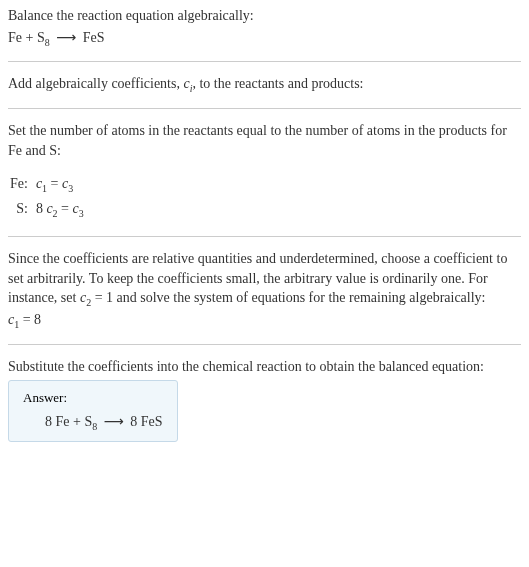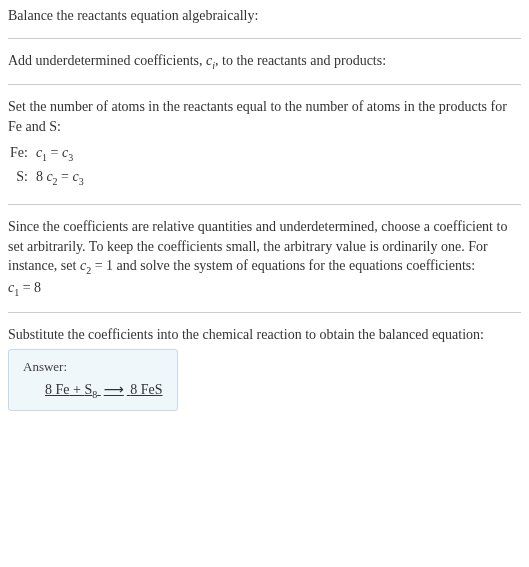--- a/index.html
+++ b/index.html
@@ -16,21 +16,21 @@
       border: none;
       border-top: 1px solid #ccc;
       margin: 12px 0;
     }
     .block { margin-bottom: 4px; }
     .eq-line { margin-top: 2px; margin-bottom: 4px; }
     .sub { font-size: 10px; vertical-align: sub; }
     .ital { font-style: italic; }
     .arrow { margin: 0 3px; }
     .constraints-table {
-      margin-top: 4px;
+      margin-top: 12px;
       font-family: Liberation Serif, serif;
     }
     .constraints-table td {
       padding: 0 4px 1px 0;
       vertical-align: top;
     }
     .constraints-table td:first-child {
       text-align: right;
       padding-right: 6px;
     }
@@ -38,40 +38,44 @@
     .answer-box {
       display: inline-block;
       background: #f0f7fb;
       border: 1px solid #c5d9e8;
       border-radius: 3px;
       padding: 8px 14px;
       margin-top: 4px;
     }
     .answer-box .ans-label {
       font-size: 13px;
-      color: #404040;
+      color: #000000;
       margin-bottom: 4px;
     }
     .answer-box .ans-eq {
       padding-left: 22px;
-      text-decoration: underline;
     }
   </style>
 </head>
 <body>
 
 <div class="block">
-  <div>Balance the reactants equation algebraically:</div>
+  <div>Balance the reaction equation algebraically:</div>
+  <div class="eq-line">
+    <span>Fe</span><span> + </span><span>S</span><span class="sub">8</span>
+    <span class="arrow">⟶</span>
+    <span>FeS</span>
+  </div>
 </div>
 
 <hr>
 
 <div class="block">
   <div>
-    <span>Add underdetermined coefficients, </span><span class="ital">c</span><span class="sub ital">i</span><span>, to the reactants and products:</span>
+    <span>Add algebraically coefficients, </span><span class="ital">c</span><span class="sub ital">i</span><span>, to the reactants and products:</span>
   </div>
 </div>
 
 <hr>
 
 <div class="block">
   <div>Set the number of atoms in the reactants equal to the number of atoms in the products for Fe and S:</div>
   <table class="constraints-table">
     <tbody>
         <tr>
@@ -87,21 +91,21 @@
       </td>
     </tr>
   </tbody>
     </table>
 </div>
 
 <hr>
 
 <div class="block">
   <div>
-    <span>Since the coefficients are relative quantities and underdetermined, choose a coefficient to set arbitrarily. To keep the coefficients small, the arbitrary value is ordinarily one. For instance, set </span><span class="ital">c</span><span class="sub">2</span><span> = 1</span><span> and solve the system of equations for the equations coefficients:</span>
+    <span>Since the coefficients are relative quantities and underdetermined, choose a coefficient to set arbitrarily. To keep the coefficients small, the arbitrary value is ordinarily one. For instance, set </span><span class="ital">c</span><span class="sub">2</span><span> = 1</span><span> and solve the system of equations for the remaining algebraically:</span>
   </div>
   <div class="coeff-line">
     <span class="ital">c</span><span class="sub">1</span><span> = 8</span>
   </div>
 </div>
 
 <hr>
 
 <div class="block">
   <div>Substitute the coefficients into the chemical reaction to obtain the balanced equation:</div>

